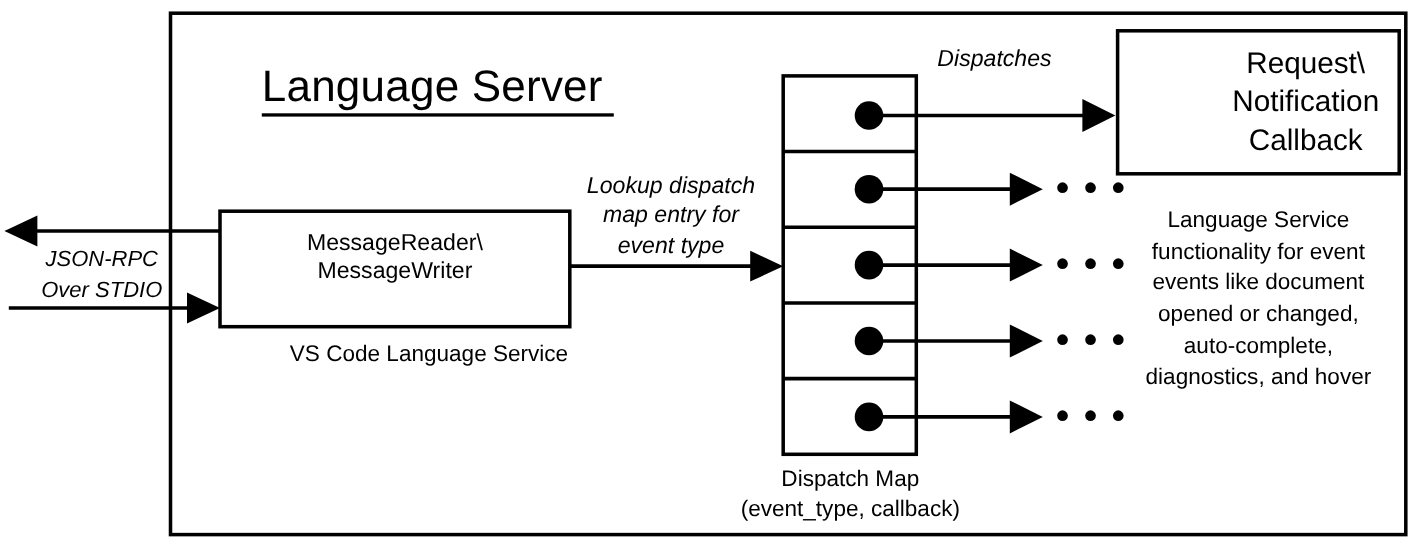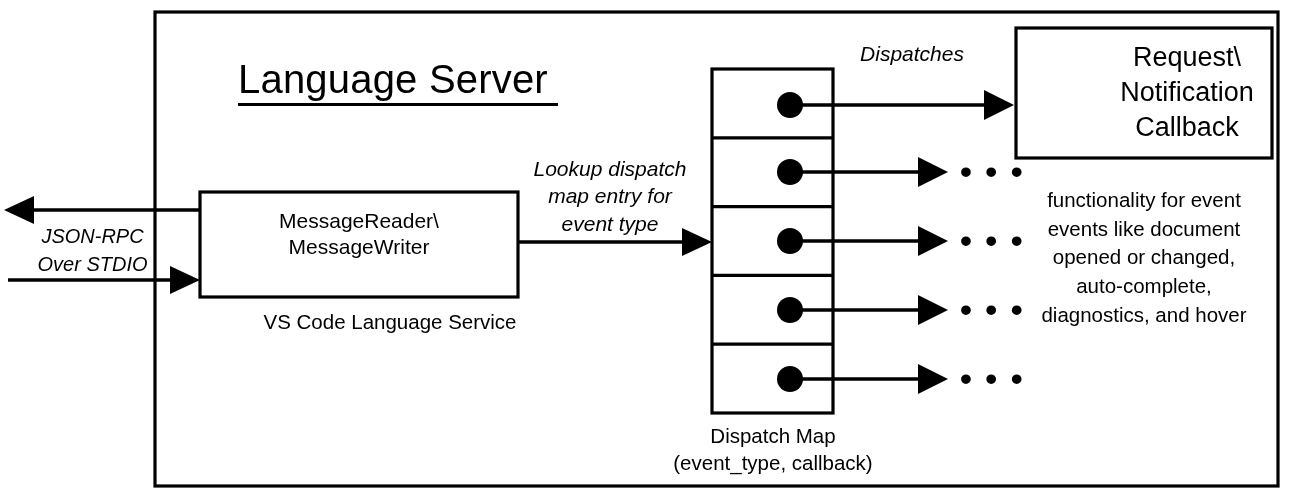--- a/index.html
+++ b/index.html
@@ -173,41 +173,42 @@
   <div class="txt-block caption" style="left:205px; top:308px; width:370px;">
     <div>VS Code Language Service</div>
   </div>
 
   <div class="txt-block annot" style="left:520px; top:155px; width:180px;">
     <div>Lookup dispatch</div>
     <div>map entry for</div>
     <div>event type</div>
   </div>
 
-  <div class="txt-block annot" style="left:832px; top:40px; width:160px;">
+  <div class="txt-block annot" style="left:796px; top:40px; width:160px;text-align:right;">
     <div>Dispatches</div>
   </div>
 
   <div class="txt-block caption" style="left:648px; top:422px; width:250px;">
     <div>Dispatch Map</div>
     <div>(event_type, callback)</div>
   </div>
 
   <div class="ellipsis" style="left:960px; top:152px;">• • •</div>
   <div class="ellipsis" style="left:960px; top:221px;">• • •</div>
   <div class="ellipsis" style="left:960px; top:290px;">• • •</div>
   <div class="ellipsis" style="left:960px; top:359px;">• • •</div>
 
   <div class="txt-block box-label-green" style="left:1016px; top:40px; width:256px;padding-left:43px;">
     <div>Request\</div>
     <div>Notification</div>
     <div>Callback</div>
   </div>
 
   <div class="txt-block caption-right" style="left:1012px; top:186px; width:264px;">
+    <div>Language Service</div>
     <div>functionality for event</div>
     <div>events like document</div>
     <div>opened or changed,</div>
     <div>auto-complete,</div>
     <div>diagnostics, and hover</div>
   </div>
 
 </div>
 
 </body></html>

